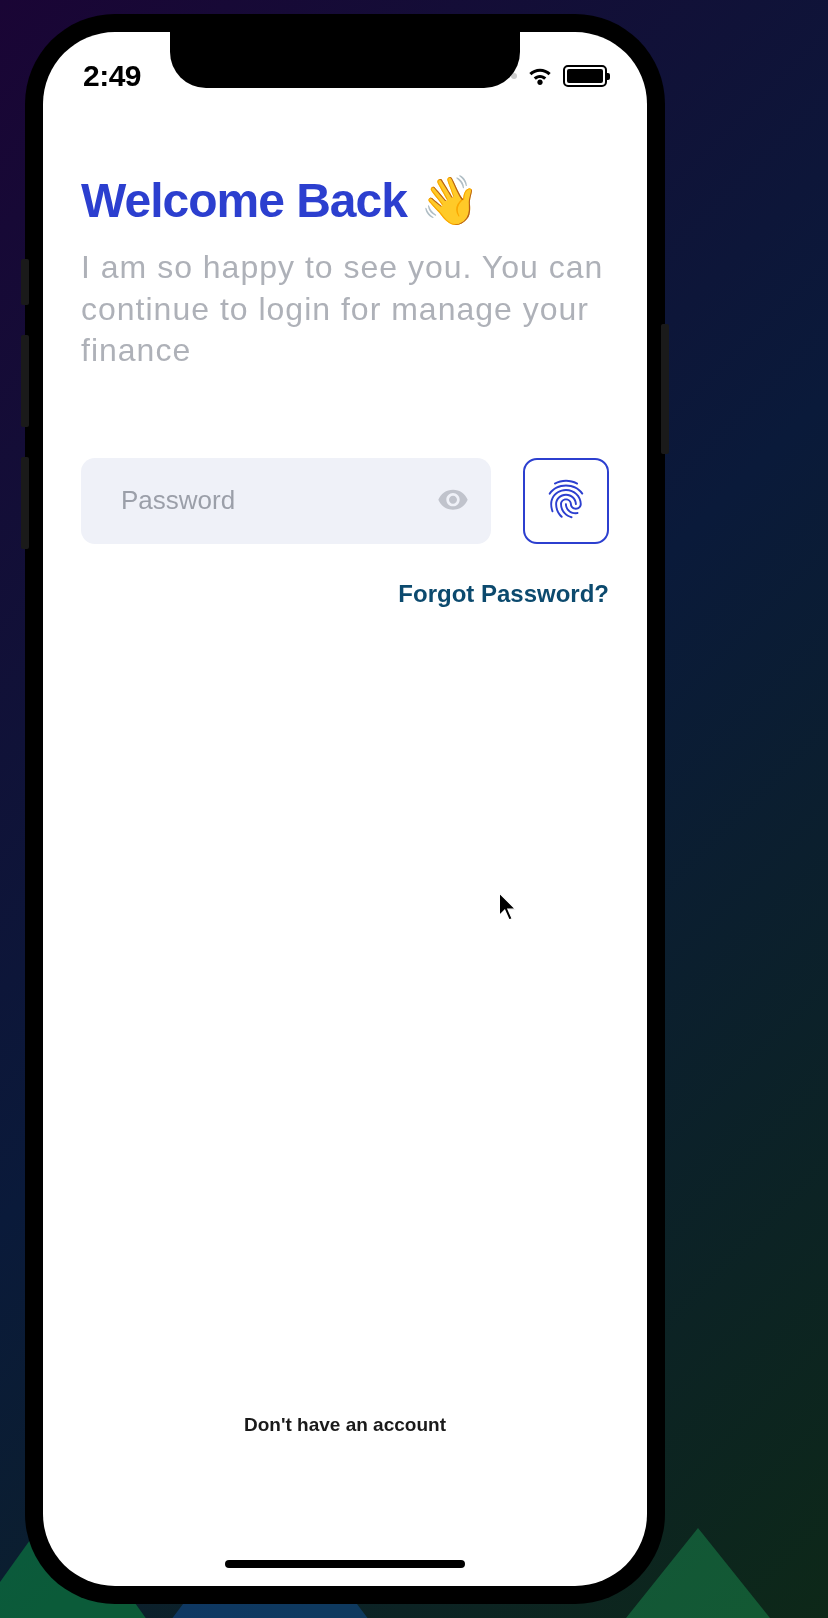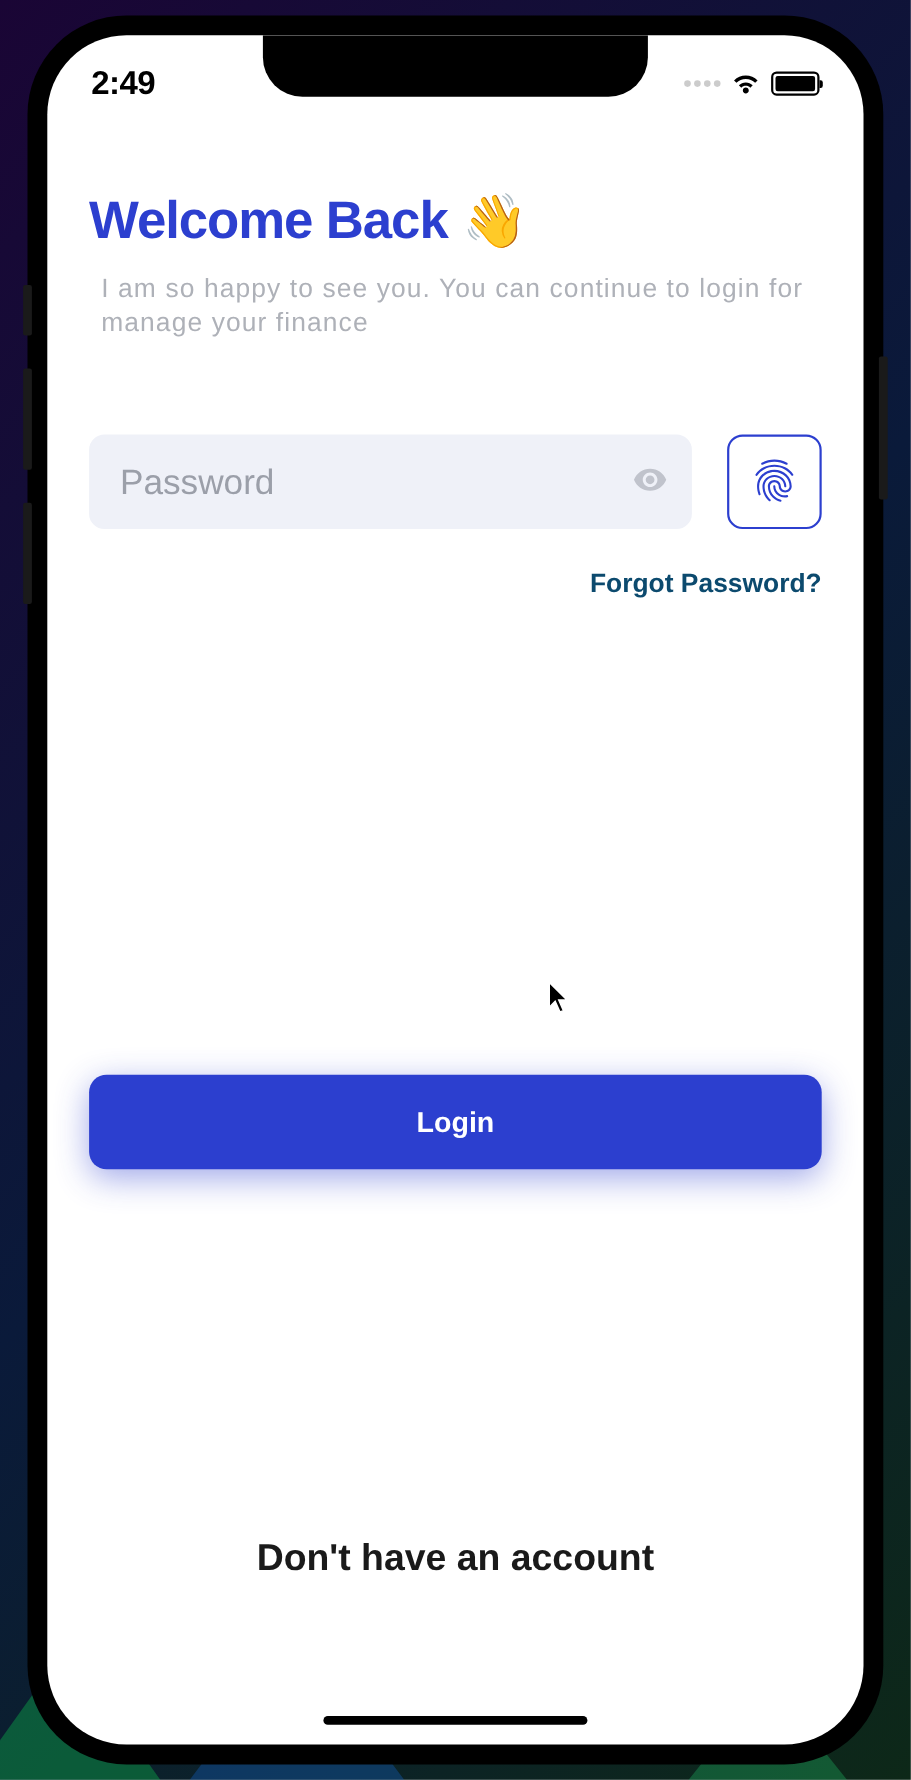--- a/index.html
+++ b/index.html
@@ -27,21 +27,21 @@
       position: absolute;
       opacity: 0.7;
     }
     .g1 { width: 0; height: 0; border-left: 100px solid transparent; border-right: 100px solid transparent; border-bottom: 140px solid rgba(10,200,80,0.5); bottom: -20px; left: -40px; }
     .g2 { width: 0; height: 0; border-left: 120px solid transparent; border-right: 120px solid transparent; border-bottom: 160px solid rgba(20,100,200,0.5); bottom: -30px; left: 150px; }
     .g3 { width: 0; height: 0; border-left: 80px solid transparent; border-right: 80px solid transparent; border-bottom: 100px solid rgba(30,180,100,0.5); bottom: -10px; right: 50px; }
     .phone-frame {
       position: absolute;
       top: 14px;
       left: 25px;
-      width: 778px;
+      width: 640px;
       height: 1590px;
       background: #000;
       border-radius: 90px;
       padding: 18px;
     }
     .phone-buttons {
       position: absolute;
       left: -4px;
       top: 245px;
       width: 8px;
@@ -140,26 +140,25 @@
       letter-spacing: -1px;
       margin-bottom: 18px;
       display: flex;
       align-items: center;
       gap: 13px;
     }
     .title-emoji {
       font-size: 48px;
     }
     .subtitle {
-      font-size: 24px;
+      font-size: 32px;
       color: #aeb1b8;
       letter-spacing: 1px;
       line-height: 1.3;
       margin-bottom: 86px;
-      margin-left: 11px;
     }
     .input-group {
       margin-bottom: 40px;
     }
     .email-input {
       width: 100%;
       height: 86px;
       background: #eff1f8;
       border: 2px solid #4a5bd6;
       border-radius: 14px;
@@ -200,22 +199,22 @@
     .password-wrapper {
       flex: 1;
       position: relative;
     }
     .password-input {
       width: 100%;
       height: 86px;
       background: #eff1f8;
       border: none;
       border-radius: 14px;
-      padding: 0 60px 0 28px;
-      font-size: 32px;
+      padding: 0 60px 0 40px;
+      font-size: 26px;
       color: #333;
       outline: none;
     }
     .password-input::placeholder {
       color: #9b9fa9;
     }
     .eye-icon {
       position: absolute;
       right: 22px;
       top: 50%;
@@ -255,21 +254,21 @@
       font-weight: 700;
       cursor: pointer;
       box-shadow: 0 8px 30px rgba(44, 63, 207, 0.45);
     }
     .signup-text {
       position: absolute;
       left: 0;
       right: 0;
       bottom: 150px;
       text-align: center;
-      font-size: 34px;
+      font-size: 19px;
       font-weight: 700;
       color: #1a1a1a;
     }
     .home-indicator {
       position: absolute;
       bottom: 18px;
       left: 50%;
       transform: translateX(-50%);
       width: 240px;
       height: 8px;
@@ -344,21 +343,20 @@
           <span>
             <svg width="46" height="46" viewBox="0 0 24 24">
               <path d="M17.81 4.47 C17.73 4.47 17.65 4.45 17.58 4.41 C15.66 3.42 14 3 12.01 3 C10.03 3 8.15 3.47 6.44 4.41 C6.2 4.54 5.9 4.45 5.76 4.21 C5.63 3.97 5.72 3.66 5.96 3.53 C7.82 2.52 9.86 2 12.01 2 C14.14 2 16 2.47 18.04 3.52 C18.29 3.65 18.38 3.95 18.25 4.19 C18.16 4.37 17.99 4.47 17.81 4.47 Z M3.5 9.72 C3.4 9.72 3.3 9.69 3.21 9.63 C2.98 9.47 2.93 9.16 3.09 8.93 C4.08 7.53 5.34 6.43 6.84 5.66 C9.98 4.04 14 4.03 17.15 5.65 C18.65 6.42 19.91 7.51 20.9 8.9 C21.06 9.12 21.01 9.44 20.78 9.6 C20.55 9.76 20.24 9.71 20.08 9.48 C19.18 8.22 18.04 7.23 16.69 6.54 C13.82 5.07 10.15 5.07 7.29 6.55 C5.93 7.25 4.79 8.25 3.89 9.51 C3.81 9.65 3.66 9.72 3.5 9.72 Z M9.75 21.79 C9.62 21.79 9.49 21.74 9.4 21.64 C8.53 20.77 8.06 20.21 7.39 19 C6.7 17.77 6.34 16.27 6.34 14.66 C6.34 11.69 8.88 9.27 12 9.27 C15.12 9.27 17.66 11.69 17.66 14.66 C17.66 14.94 17.44 15.16 17.16 15.16 C16.88 15.16 16.66 14.94 16.66 14.66 C16.66 12.24 14.57 10.27 12 10.27 C9.43 10.27 7.34 12.24 7.34 14.66 C7.34 16.1 7.66 17.43 8.27 18.51 C8.91 19.66 9.35 20.15 10.12 20.93 C10.31 21.13 10.31 21.44 10.12 21.64 C10.01 21.74 9.88 21.79 9.75 21.79 Z M16.92 19.94 C15.73 19.94 14.68 19.64 13.82 19.05 C12.33 18.04 11.44 16.4 11.44 14.66 C11.44 14.38 11.66 14.16 11.94 14.16 C12.22 14.16 12.44 14.38 12.44 14.66 C12.44 16.07 13.16 17.4 14.38 18.22 C15.09 18.7 15.92 18.93 16.92 18.93 C17.16 18.93 17.56 18.9 17.96 18.83 C18.23 18.78 18.49 18.96 18.54 19.24 C18.59 19.51 18.41 19.77 18.13 19.82 C17.56 19.93 17.06 19.94 16.92 19.94 Z M14.91 22 C14.87 22 14.82 21.99 14.78 21.98 C13.19 21.54 12.15 20.95 11.06 19.88 C9.66 18.49 8.89 16.64 8.89 14.66 C8.89 13.04 10.27 11.72 11.97 11.72 C13.67 11.72 15.05 13.04 15.05 14.66 C15.05 15.73 15.98 16.6 17.13 16.6 C18.28 16.6 19.21 15.73 19.21 14.66 C19.21 10.89 15.96 7.83 11.96 7.83 C9.12 7.83 6.52 9.41 5.35 11.86 C4.96 12.67 4.76 13.62 4.76 14.66 C4.76 15.44 4.83 16.67 5.43 18.27 C5.53 18.53 5.4 18.82 5.14 18.91 C4.88 19.01 4.59 18.87 4.5 18.62 C4.01 17.31 3.77 16.01 3.77 14.66 C3.77 13.46 4 12.37 4.45 11.42 C5.78 8.63 8.73 6.82 11.96 6.82 C16.51 6.82 20.21 10.33 20.21 14.65 C20.21 16.27 18.83 17.59 17.13 17.59 C15.43 17.59 14.05 16.27 14.05 14.65 C14.05 13.58 13.12 12.71 11.97 12.71 C10.82 12.71 9.89 13.58 9.89 14.65 C9.89 16.36 10.55 17.96 11.76 19.16 C12.71 20.1 13.62 20.62 15.03 21.01 C15.3 21.08 15.45 21.36 15.38 21.62 C15.33 21.85 15.12 22 14.91 22 Z" fill="#2c3fcf"></path>
             </svg>
           </span>
         </button>
       </div>
 
       <div class="forgot-link">Forgot Password?</div>
 
-      <button class="login-btn">Login</button>
 
       <div class="signup-text">Don't have an account</div>
 
       <div class="home-indicator"></div>
     </div>
 
     <div class="cursor-pointer">
       <svg width="22" height="30" viewBox="0 0 20 28">
         <path d="M1 1 L1 22 L6 17 L10 26 L13 25 L9 16 L16 16 Z" fill="#000" stroke="#fff" stroke-width="1.2"></path>
       </svg>

